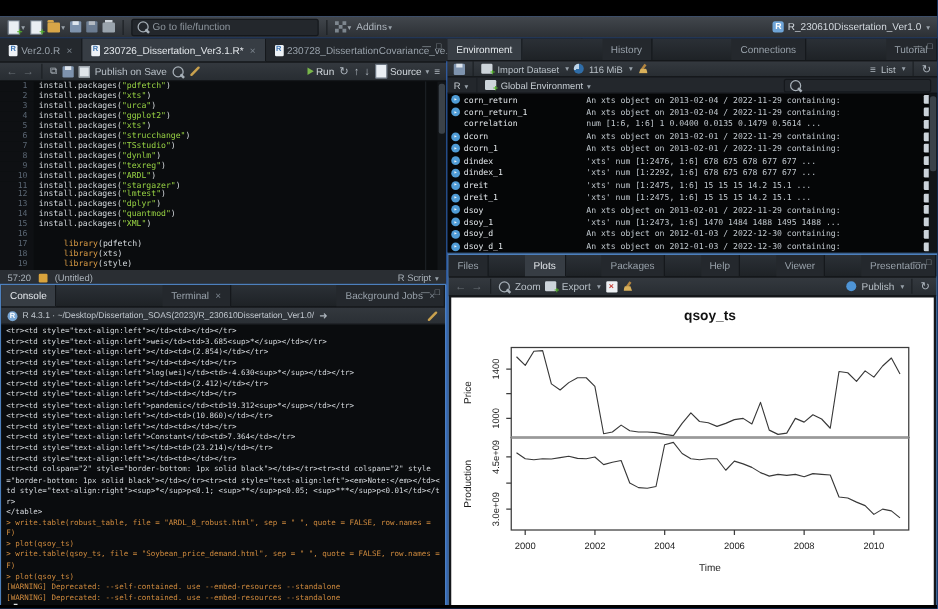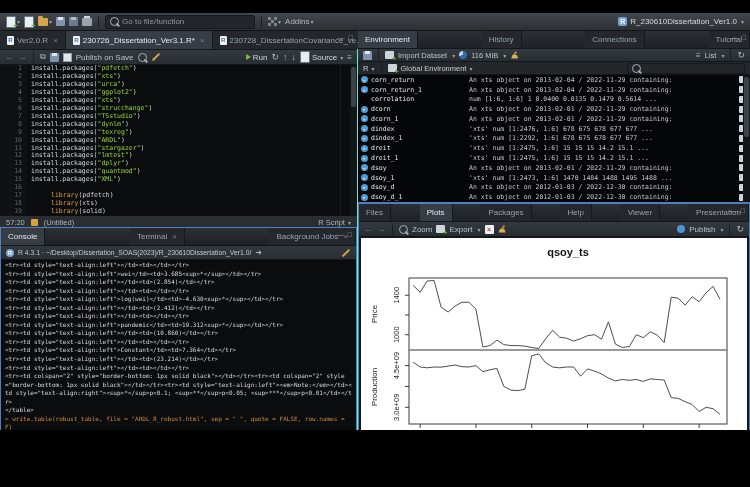--- a/index.html
+++ b/index.html
@@ -1,16 +1,16 @@
 <!DOCTYPE html>
 <html><head>
 <meta charset="utf-8">
 <style>
   html,body{margin:0;padding:0;background:#000;}
-  #app{position:relative;width:750px;height:430px;background:#5eead4;font-family:"Liberation Sans",sans-serif;overflow:hidden;color:#c8ced4;}
+  #app{position:relative;width:750px;height:484px;background:#3b82f6;font-family:"Liberation Sans",sans-serif;overflow:hidden;color:#c8ced4;}
   .menustrip{position:absolute;left:0;top:0;width:750px;height:13px;background:#000;}
   
   .maintb{position:absolute;left:0;top:13px;width:750px;height:18px;background:linear-gradient(#42474d,#2c3035);border-bottom:1px solid #121518;display:flex;align-items:center;gap:4px;padding:0 6px;box-sizing:border-box;font-size:8px;}
   .sep{width:1px;height:12px;background:#1c2024;margin:0 2px;}
   .ic{display:inline-flex;align-items:center;justify-content:center;font-size:8px;color:#aeb6be;}
   .caret{font-size:6px;color:#98a1a9;margin-left:1px;}
   .doc{width:8px;height:10px;background:#e9eef3;border:1px solid #6a7480;border-radius:1px;position:relative;}
   .doc.green::after{content:"+";position:absolute;right:-3px;bottom:-3px;color:#57b52e;font-weight:bold;font-size:8px;}
   .folder{width:10px;height:8px;background:#d8a648;border-radius:1px;position:relative;}
   .folder::before{content:"";position:absolute;left:0;top:-2px;width:5px;height:2px;background:#d8a648;border-radius:1px 1px 0 0;}
@@ -220,21 +220,21 @@
         <div class="cline"><span class="ln">9</span><span class="ct"><span>install.packages(</span><span class="str">"texreg"</span><span>)</span></span></div>
         <div class="cline"><span class="ln">10</span><span class="ct"><span>install.packages(</span><span class="str">"ARDL"</span><span>)</span></span></div>
         <div class="cline"><span class="ln">11</span><span class="ct"><span>install.packages(</span><span class="str">"stargazer"</span><span>)</span></span></div>
         <div class="cline"><span class="ln">12</span><span class="ct"><span>install.packages(</span><span class="str">"lmtest"</span><span>)</span></span></div>
         <div class="cline"><span class="ln">13</span><span class="ct"><span>install.packages(</span><span class="str">"dplyr"</span><span>)</span></span></div>
         <div class="cline"><span class="ln">14</span><span class="ct"><span>install.packages(</span><span class="str">"quantmod"</span><span>)</span></span></div>
         <div class="cline"><span class="ln">15</span><span class="ct"><span>install.packages(</span><span class="str">"XML"</span><span>)</span></span></div>
         <div class="cline"><span class="ln">16</span><span class="ct"></span></div>
         <div class="cline"><span class="ln">17</span><span class="ct"><span class="kw">library</span><span>(pdfetch)</span></span></div>
         <div class="cline"><span class="ln">18</span><span class="ct"><span class="kw">library</span><span>(xts)</span></span></div>
-        <div class="cline"><span class="ln">19</span><span class="ct"><span class="kw">library</span><span>(solid)</span></span></div>
+        <div class="cline"><span class="ln">19</span><span class="ct"><span class="kw">library</span><span>(style)</span></span></div>
         <div class="marginline"></div>
       <div class="vscroll">
           <div class="vthumb" style="top:2px;height:40px;"></div>
         </div>
     </div>
     <div class="estatus">
       <span>57:20</span>
       <span class="ic">
           <span class="chunkico"></span>
         </span>

